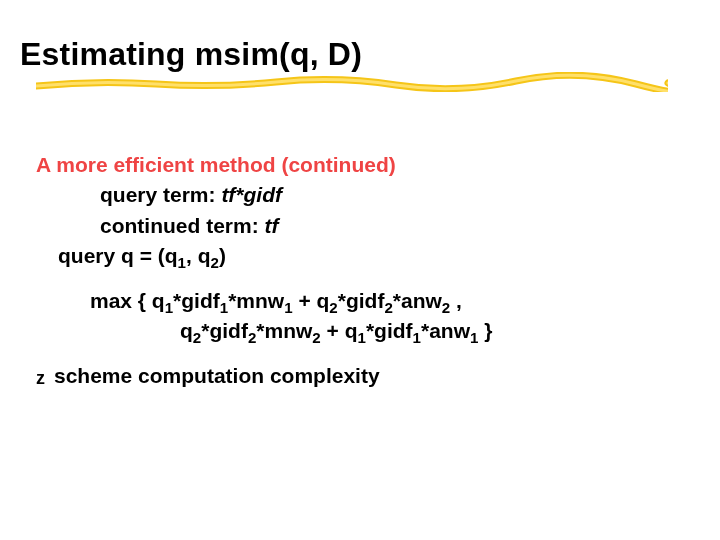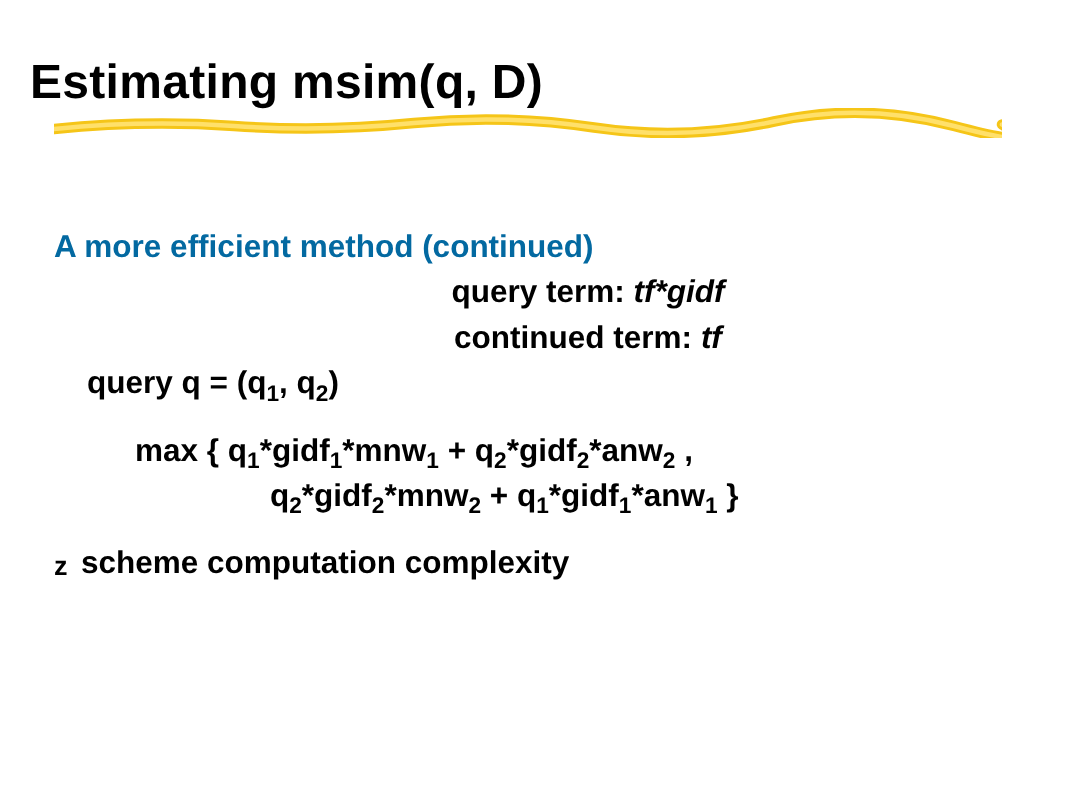--- a/index.html
+++ b/index.html
@@ -41,23 +41,23 @@
   .underline svg { display:block; }
   .body {
     position: absolute;
     left: 36px;
     top: 150px;
     width: 648px;
     font-size: 21px;
     font-weight: bold;
     line-height: 1.45;
   }
-  .hl { color: #0369a1; }
+  .hl { color: #ef4444; }
   .ind1 { padding-left: 22px; }
-  .ind2 { padding-left: 64px; text-align: center; }
+  .ind2 { padding-left: 64px; }
   .ind3 { padding-left: 54px; }
   .ind4 { padding-left: 144px; }
   .it { font-style: italic; }
   sub {
     font-size: 0.72em;
     vertical-align: sub;
     line-height: 0;
     font-weight: bold;
     font-style: normal;
   }

